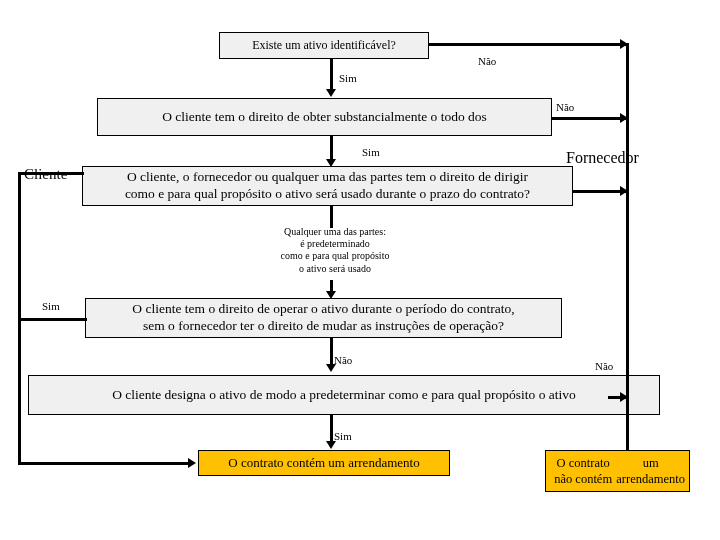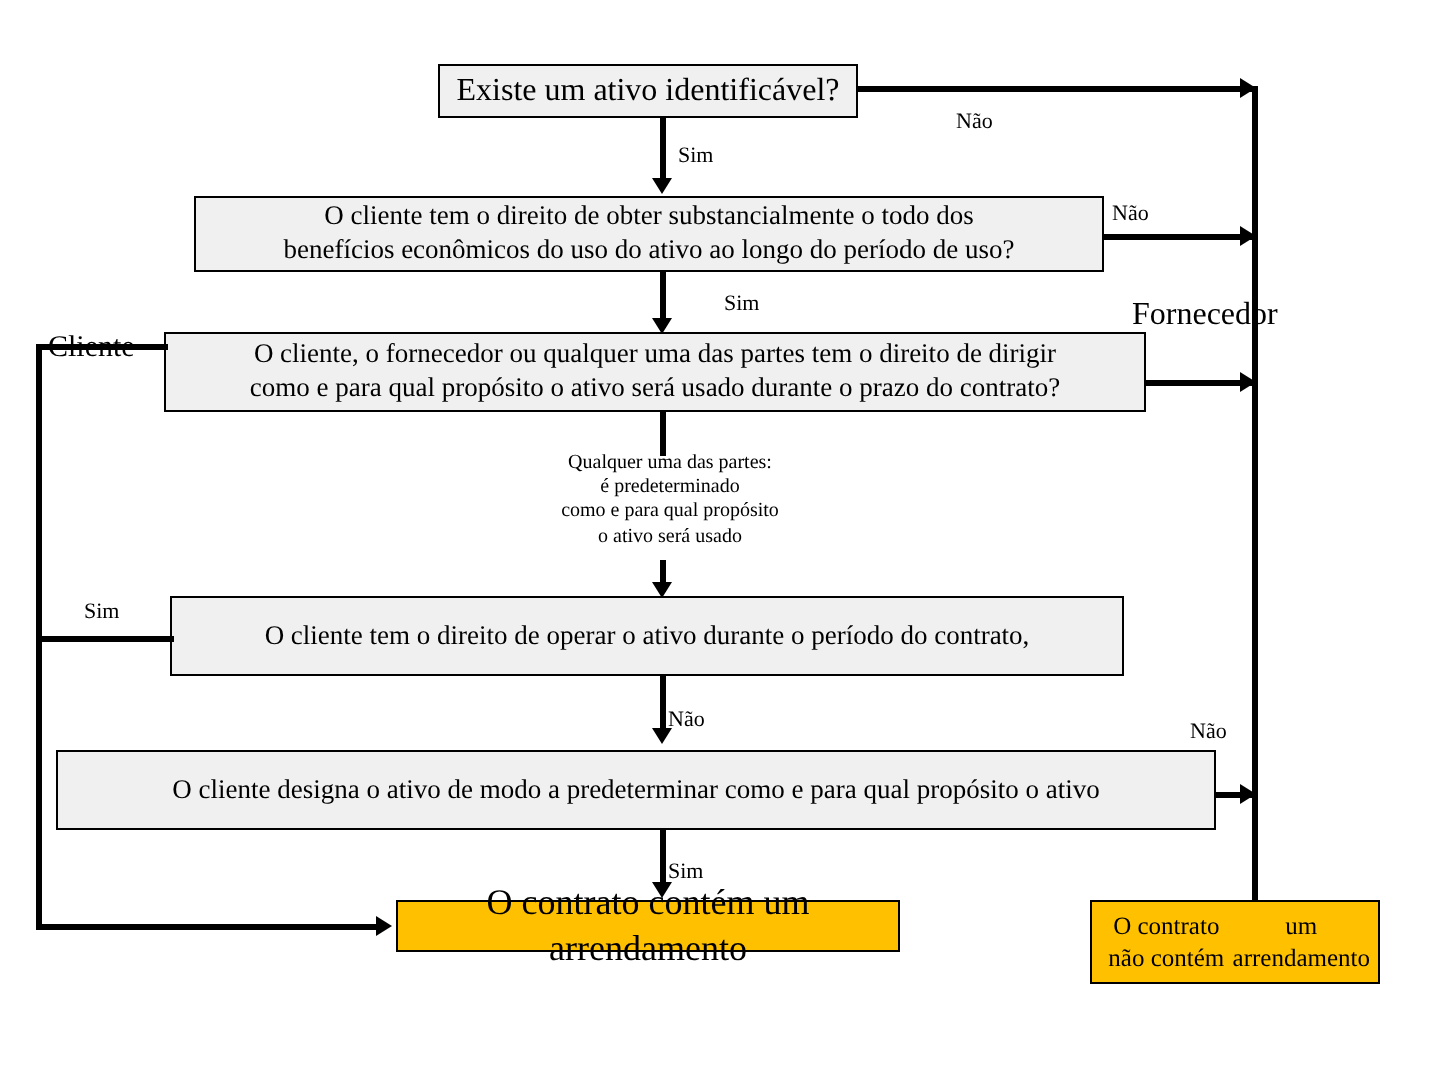--- a/index.html
+++ b/index.html
@@ -92,35 +92,34 @@
     font-family: Liberation Serif, serif;
     line-height: 1.22;
     white-space: pre-line;
   }
 </style>
 </head>
 <body>
 
 <div id="canvas">
 
-  <div class="qbox" style="left:219px; top:32px; width:210px; height:27px; font-size:16px;">
+  <div class="qbox" style="left:219px; top:32px; width:210px; height:27px; font-size:12px;">
     <span>Existe um ativo identificável?</span>
   </div>
 
   <div class="ln ln-h" style="left:429px; top:43px; width:200px;"></div>
   <div class="arrow arrow-right" style="left:620px; top:39px;"></div>
   <div class="elabel" style="left:478px; top:55px; font-size:11px;">Não</div>
 
   <div class="ln ln-v" style="left:330px; top:59px; height:33px;"></div>
   <div class="arrow arrow-down" style="left:326px; top:89px;"></div>
   <div class="elabel" style="left:339px; top:72px; font-size:11px;">Sim</div>
 
   <div class="qbox" style="left:97px; top:98px; width:455px; height:38px; font-size:13.5px; flex-direction:column;">
     <span>O cliente tem o direito de obter substancialmente o todo dos</span>
-    <span>benefícios econômicos do uso do ativo ao longo do período de uso?</span>
   </div>
 
   <div class="ln ln-h" style="left:552px; top:117px; width:77px;"></div>
   <div class="arrow arrow-right" style="left:620px; top:113px;"></div>
   <div class="elabel" style="left:556px; top:101px; font-size:11px;">Não</div>
 
   <div class="ln ln-v" style="left:330px; top:136px; height:28px;"></div>
   <div class="arrow arrow-down" style="left:326px; top:159px;"></div>
   <div class="elabel" style="left:362px; top:146px; font-size:11px;">Sim</div>
 
@@ -145,44 +144,45 @@
   <div class="annot" style="left:260px; top:226px; width:150px; font-size:10px;">Qualquer uma das partes:
 é predeterminado
 como e para qual propósito
 o ativo será usado</div>
 
   <div class="ln ln-v" style="left:330px; top:280px; height:16px;"></div>
   <div class="arrow arrow-down" style="left:326px; top:291px;"></div>
 
   <div class="qbox" style="left:85px; top:298px; width:477px; height:40px; font-size:13.5px; flex-direction:column;">
     <span>O cliente tem o direito de operar o ativo durante o período do contrato,</span>
+    <span>sem o fornecedor ter o direito de mudar as instruções de operação?</span>
   </div>
 
   <div class="ln ln-h" style="left:18px; top:318px; width:69px;"></div>
   <div class="elabel" style="left:42px; top:300px; font-size:11px;">Sim</div>
 
   <div class="ln ln-v" style="left:330px; top:338px; height:30px;"></div>
   <div class="arrow arrow-down" style="left:326px; top:364px;"></div>
   <div class="elabel" style="left:334px; top:354px; font-size:11px;">Não</div>
 
-  <div class="qbox" style="left:28px; top:375px; width:580px; height:40px; font-size:13.5px; flex-direction:column;">
+  <div class="qbox" style="left:28px; top:375px; width:632px; height:40px; font-size:13.5px; flex-direction:column;">
     <span>O cliente designa o ativo de modo a predeterminar como e para qual propósito o ativo</span>
   </div>
 
   <div class="ln ln-h" style="left:608px; top:396px; width:21px;"></div>
   <div class="arrow arrow-right" style="left:620px; top:392px;"></div>
   <div class="elabel" style="left:595px; top:360px; font-size:11px;">Não</div>
 
   <div class="ln ln-v" style="left:626px; top:43px; height:407px;"></div>
 
   <div class="ln ln-v" style="left:330px; top:415px; height:28px;"></div>
   <div class="arrow arrow-down" style="left:326px; top:441px;"></div>
   <div class="elabel" style="left:334px; top:430px; font-size:11px;">Sim</div>
 
-  <div class="tbox" style="left:198px; top:450px; width:252px; height:26px; font-size:18px;">
+  <div class="tbox" style="left:198px; top:450px; width:252px; height:26px; font-size:13px;">
     <span>O contrato contém um arrendamento</span>
   </div>
 
   <div class="tbox" style="left:545px; top:450px; width:145px; height:42px; font-size:12.5px; flex-direction:row;">
     <span>O contrato não contém</span>
     <span>um arrendamento</span>
   </div>
 
 </div>
 

